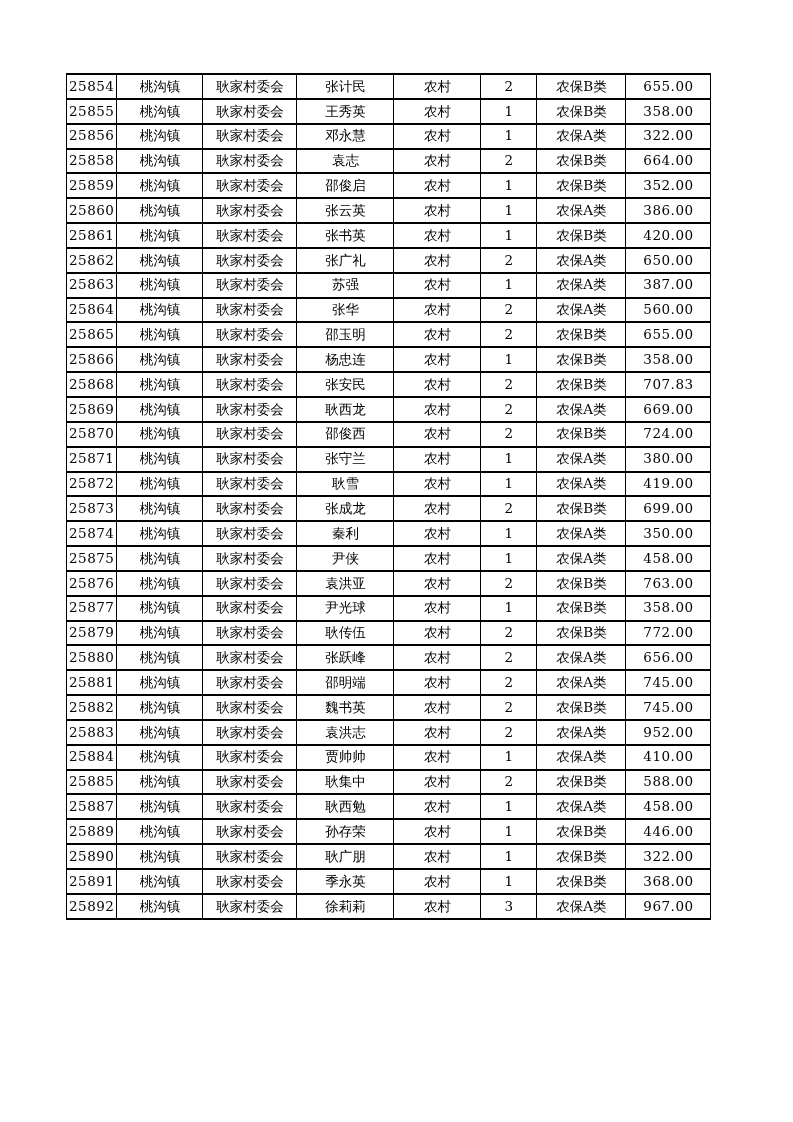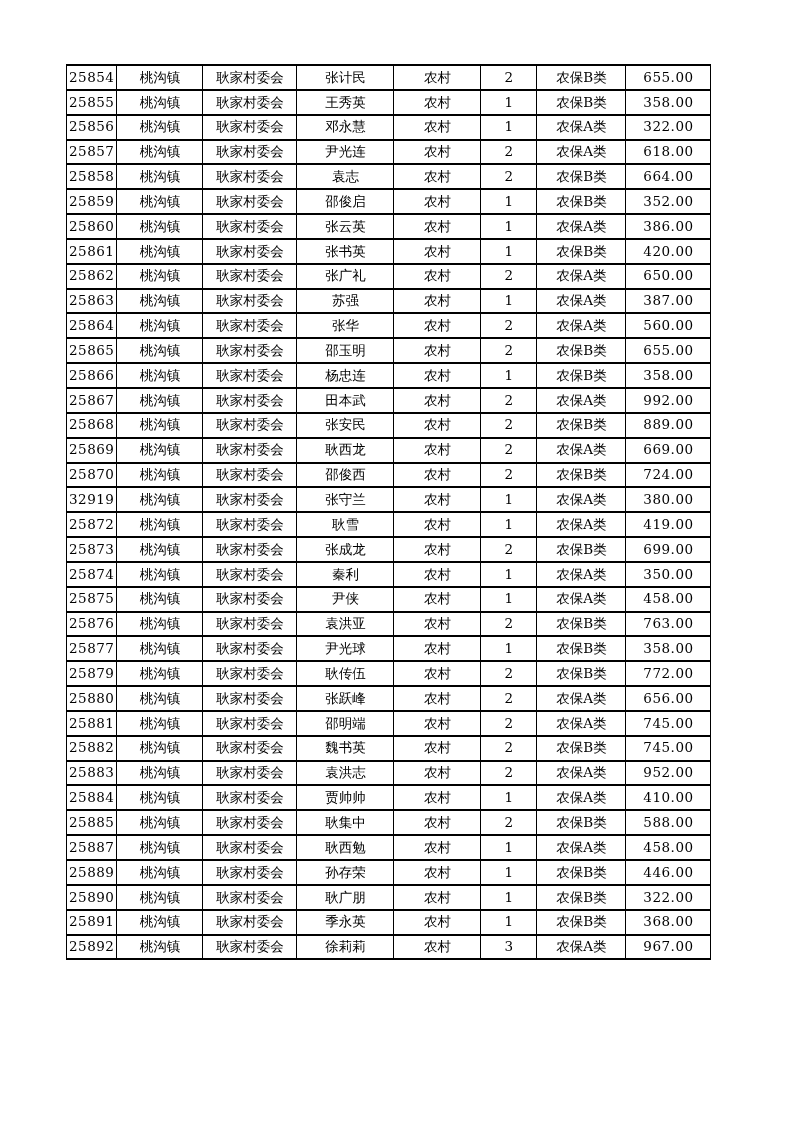--- a/index.html
+++ b/index.html
@@ -10,21 +10,21 @@
   body {
     width: 793px;
     height: 1122px;
     position: relative;
     font-family: "DejaVu Serif", "Liberation Serif", serif;
     color: #000000;
   }
   table.sheet {
     position: absolute;
     left: 66px;
-    top: 64px;
+    top: 73px;
     border-collapse: collapse;
     table-layout: fixed;
   }
   table.sheet td {
     border-left: 1px solid #000000;
     border-right: 1px solid #000000;
     border-top: 2px solid #000000;
     border-bottom: 2px solid #000000;
     height: 22.85px;
     padding: 0 2px;
@@ -86,30 +86,20 @@
     <td class="num">25856</td>
     <td>桃沟镇</td>
     <td>耿家村委会</td>
     <td>邓永慧</td>
     <td>农村</td>
     <td class="num">1</td>
     <td>农保A类</td>
     <td class="num">322.00</td>
   </tr>
         <tr>
-    <td class="num">25857</td>
-    <td>桃沟镇</td>
-    <td>耿家村委会</td>
-    <td>尹光连</td>
-    <td>农村</td>
-    <td class="num">2</td>
-    <td>农保A类</td>
-    <td class="num">618.00</td>
-  </tr>
-        <tr>
     <td class="num">25858</td>
     <td>桃沟镇</td>
     <td>耿家村委会</td>
     <td>袁志</td>
     <td>农村</td>
     <td class="num">2</td>
     <td>农保B类</td>
     <td class="num">664.00</td>
   </tr>
         <tr>
@@ -186,38 +176,28 @@
     <td class="num">25866</td>
     <td>桃沟镇</td>
     <td>耿家村委会</td>
     <td>杨忠连</td>
     <td>农村</td>
     <td class="num">1</td>
     <td>农保B类</td>
     <td class="num">358.00</td>
   </tr>
         <tr>
-    <td class="num">25867</td>
-    <td>桃沟镇</td>
-    <td>耿家村委会</td>
-    <td>田本武</td>
-    <td>农村</td>
-    <td class="num">2</td>
-    <td>农保A类</td>
-    <td class="num">992.00</td>
-  </tr>
-        <tr>
     <td class="num">25868</td>
     <td>桃沟镇</td>
     <td>耿家村委会</td>
     <td>张安民</td>
     <td>农村</td>
     <td class="num">2</td>
     <td>农保B类</td>
-    <td class="num">889.00</td>
+    <td class="num">707.83</td>
   </tr>
         <tr>
     <td class="num">25869</td>
     <td>桃沟镇</td>
     <td>耿家村委会</td>
     <td>耿西龙</td>
     <td>农村</td>
     <td class="num">2</td>
     <td>农保A类</td>
     <td class="num">669.00</td>
@@ -226,21 +206,21 @@
     <td class="num">25870</td>
     <td>桃沟镇</td>
     <td>耿家村委会</td>
     <td>邵俊西</td>
     <td>农村</td>
     <td class="num">2</td>
     <td>农保B类</td>
     <td class="num">724.00</td>
   </tr>
         <tr>
-    <td class="num">32919</td>
+    <td class="num">25871</td>
     <td>桃沟镇</td>
     <td>耿家村委会</td>
     <td>张守兰</td>
     <td>农村</td>
     <td class="num">1</td>
     <td>农保A类</td>
     <td class="num">380.00</td>
   </tr>
         <tr>
     <td class="num">25872</td>

